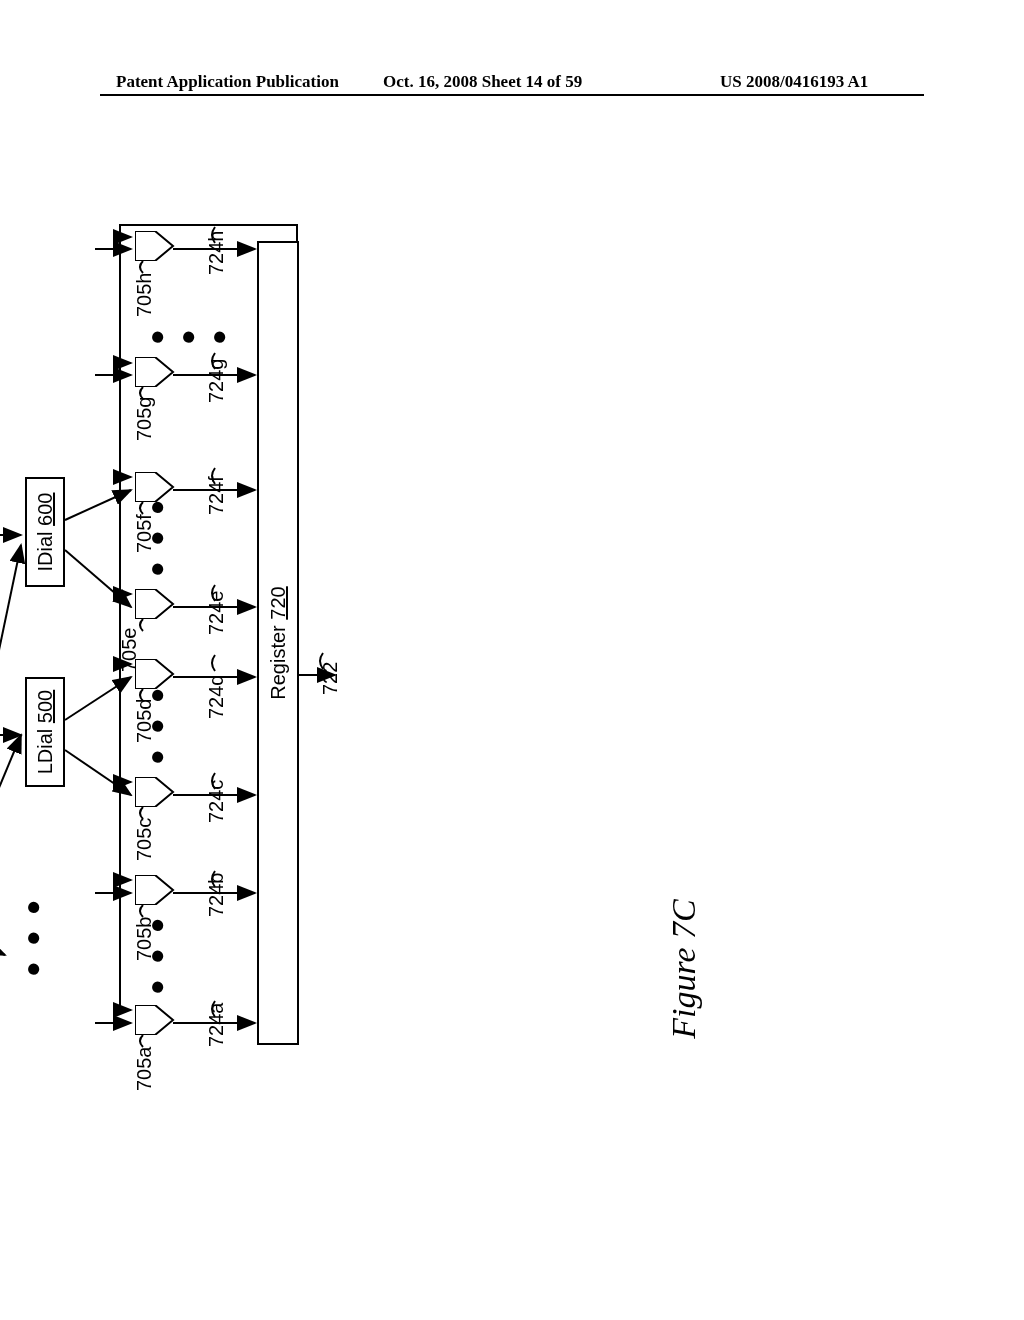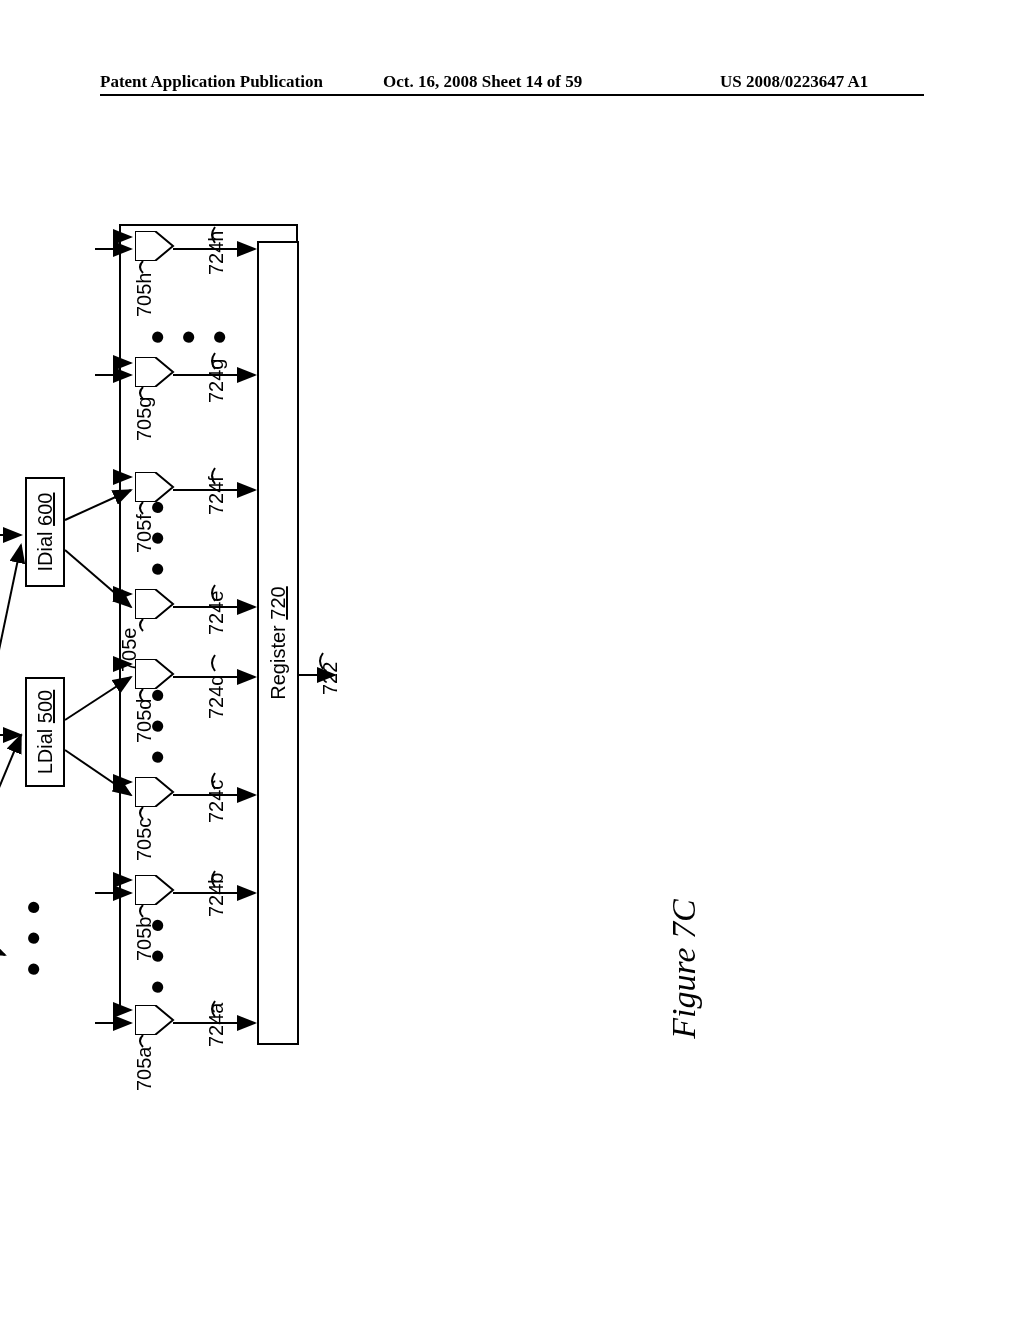--- a/index.html
+++ b/index.html
@@ -22,21 +22,21 @@
   }
   .header-rule {
     position: absolute;
     top: 94px;
     left: 100px;
     width: 824px;
     border-top: 2px solid black;
   }
   .header-left {
     position: absolute;
-    left: 100px;
+    left: 116px;
   }
   .header-mid {
     position: absolute;
     left: 383px;
   }
   .header-right {
     position: absolute;
     left: 720px;
   }
   .figure-area {
@@ -92,21 +92,21 @@
     font-weight: bold;
     letter-spacing: 4px;
   }
 </style>
 </head>
 <body>
 
 <div class="header">
   <span class="header-left">Patent Application Publication</span>
   <span class="header-mid">Oct. 16, 2008  Sheet 14 of 59</span>
-  <span class="header-right">US 2008/0223647 A1</span>
+  <span class="header-right">US 2008/0416193 A1</span>
 </div>
 <div class="header-rule"></div>
 
 <div class="figure-area">
 
   <svg width="920" height="650" style="position:absolute;top:-130px;left:-130px">
     <defs>
       <marker id="ah" markerWidth="10" markerHeight="8" refX="9" refY="4" orient="auto">
         <polygon points="0 0, 10 4, 0 8" fill="black"></polygon>
       </marker>

